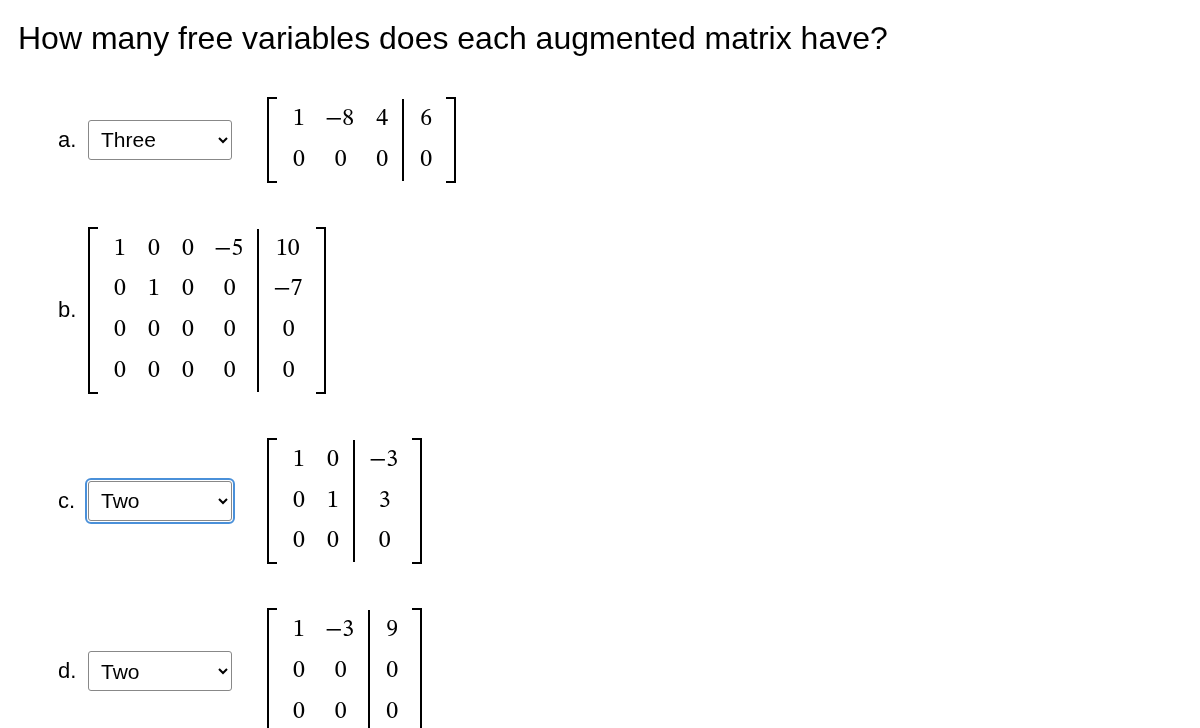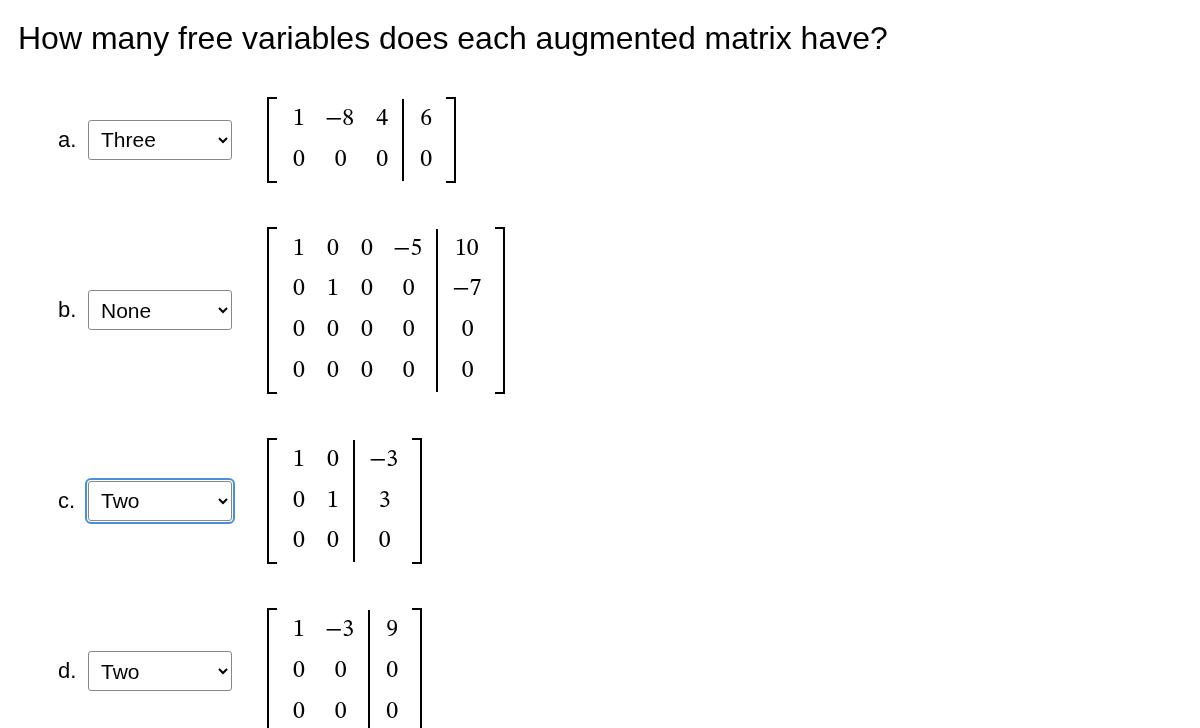--- a/index.html
+++ b/index.html
@@ -121,21 +121,20 @@
               <span>6</span>
               <span>0</span>
             </div>
           </div>
         </div>
         <div class="bracket right"></div>
       </div>
     </div>
     <div class="part">
       <div class="label">b.</div>
-      <select><option></option><option selected="">None</option><option>One</option><option>Two</option><option>Three</option></select>
       <div class="matrix-wrap">
         <div class="bracket left"></div>
         <div class="matrix-body">
           <div class="col-group">
             <div class="mcol">
               <span>1</span>
               <span>0</span>
               <span>0</span>
               <span>0</span>
             </div>

